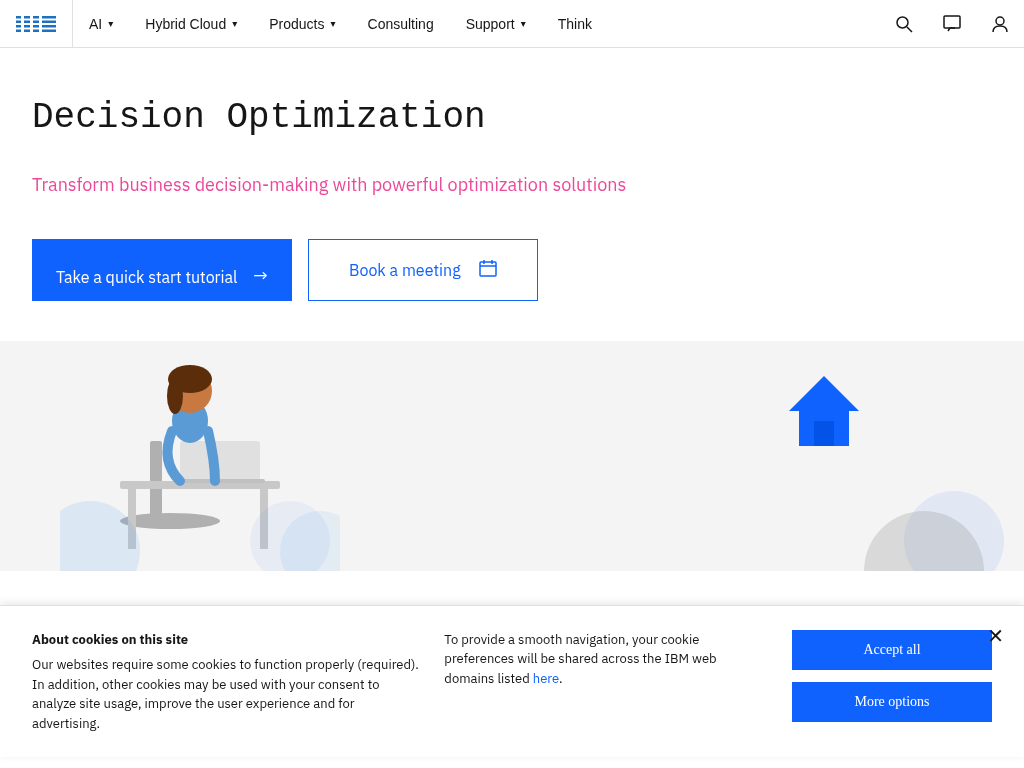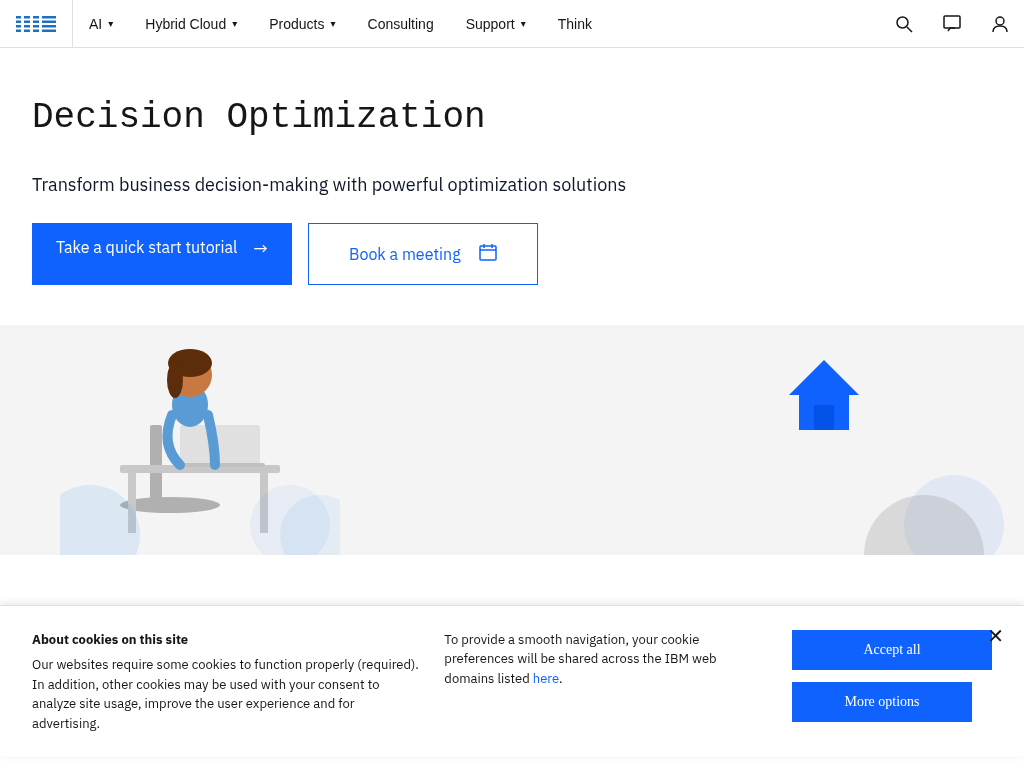--- a/index.html
+++ b/index.html
@@ -76,33 +76,33 @@
       font-size: 36px;
       font-weight: 300;
       color: #161616;
       line-height: 1.2;
       margin-bottom: 32px;
       font-family: Liberation Mono, monospace;
     }
     .page-subtitle {
       font-size: 18px;
       font-weight: 400;
-      color: #0f172a;
+      color: #ec4899;
       line-height: 1.5;
       max-width: 620px;
-      margin-bottom: 25px;
+      margin-bottom: 41px;
     }
     .cta-buttons {
       display: flex;
       gap: 16px;
       align-items: center;
     }
     .btn-primary {
       display: flex;
-      align-items: flex-start;
+      align-items: flex-end;
       gap: 12px;
       background: #0f62fe;
       color: #fff;
       border: none;
       padding: 14px 24px;
       font-size: 16px;
       cursor: pointer;
       height: 62px;
       min-width: 260px;
       font-family: inherit;
@@ -213,21 +213,21 @@
       width: 200px;
     }
     .btn-options {
       background: #0f62fe;
       color: #fff;
       border: none;
       padding: 12px 10px;
       font-size: 14px;
       cursor: pointer;
       font-family: inherit;
-      width: 180px;
+      width: 200px;
     }
     .close-cookie {
       position: absolute;
       top: 20px;
       right: 20px;
       background: none;
       border: none;
       font-size: 20px;
       cursor: pointer;
       color: #161616;

